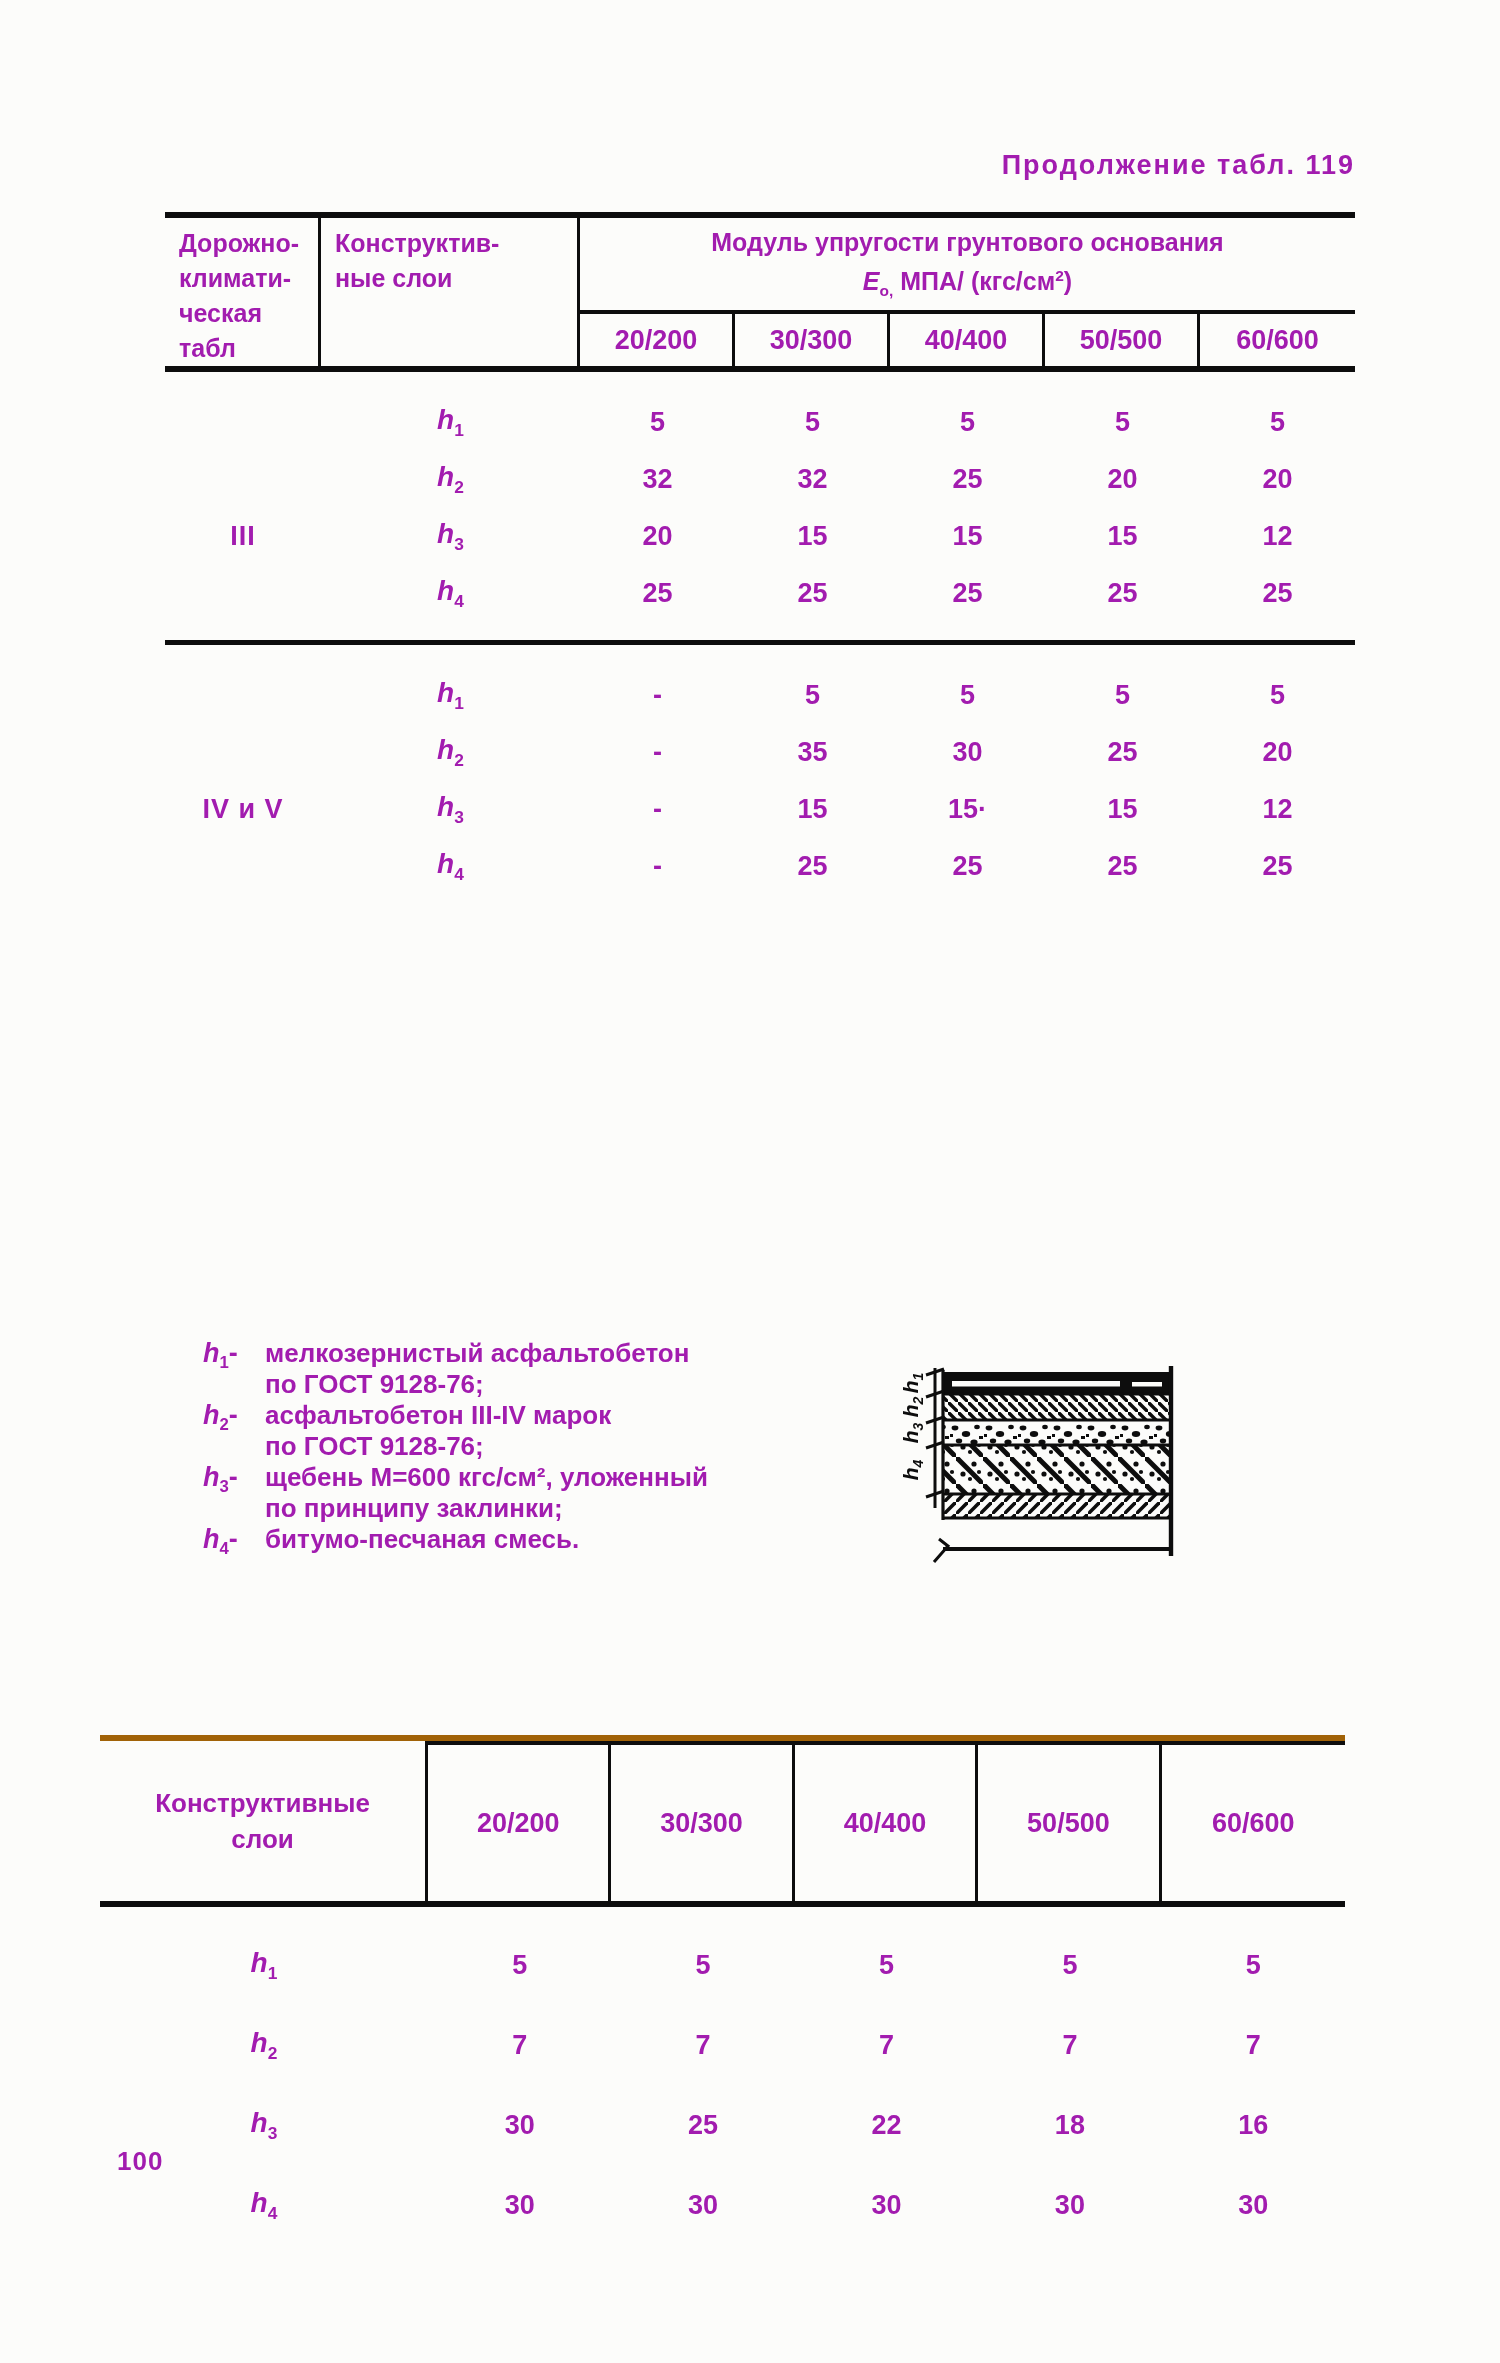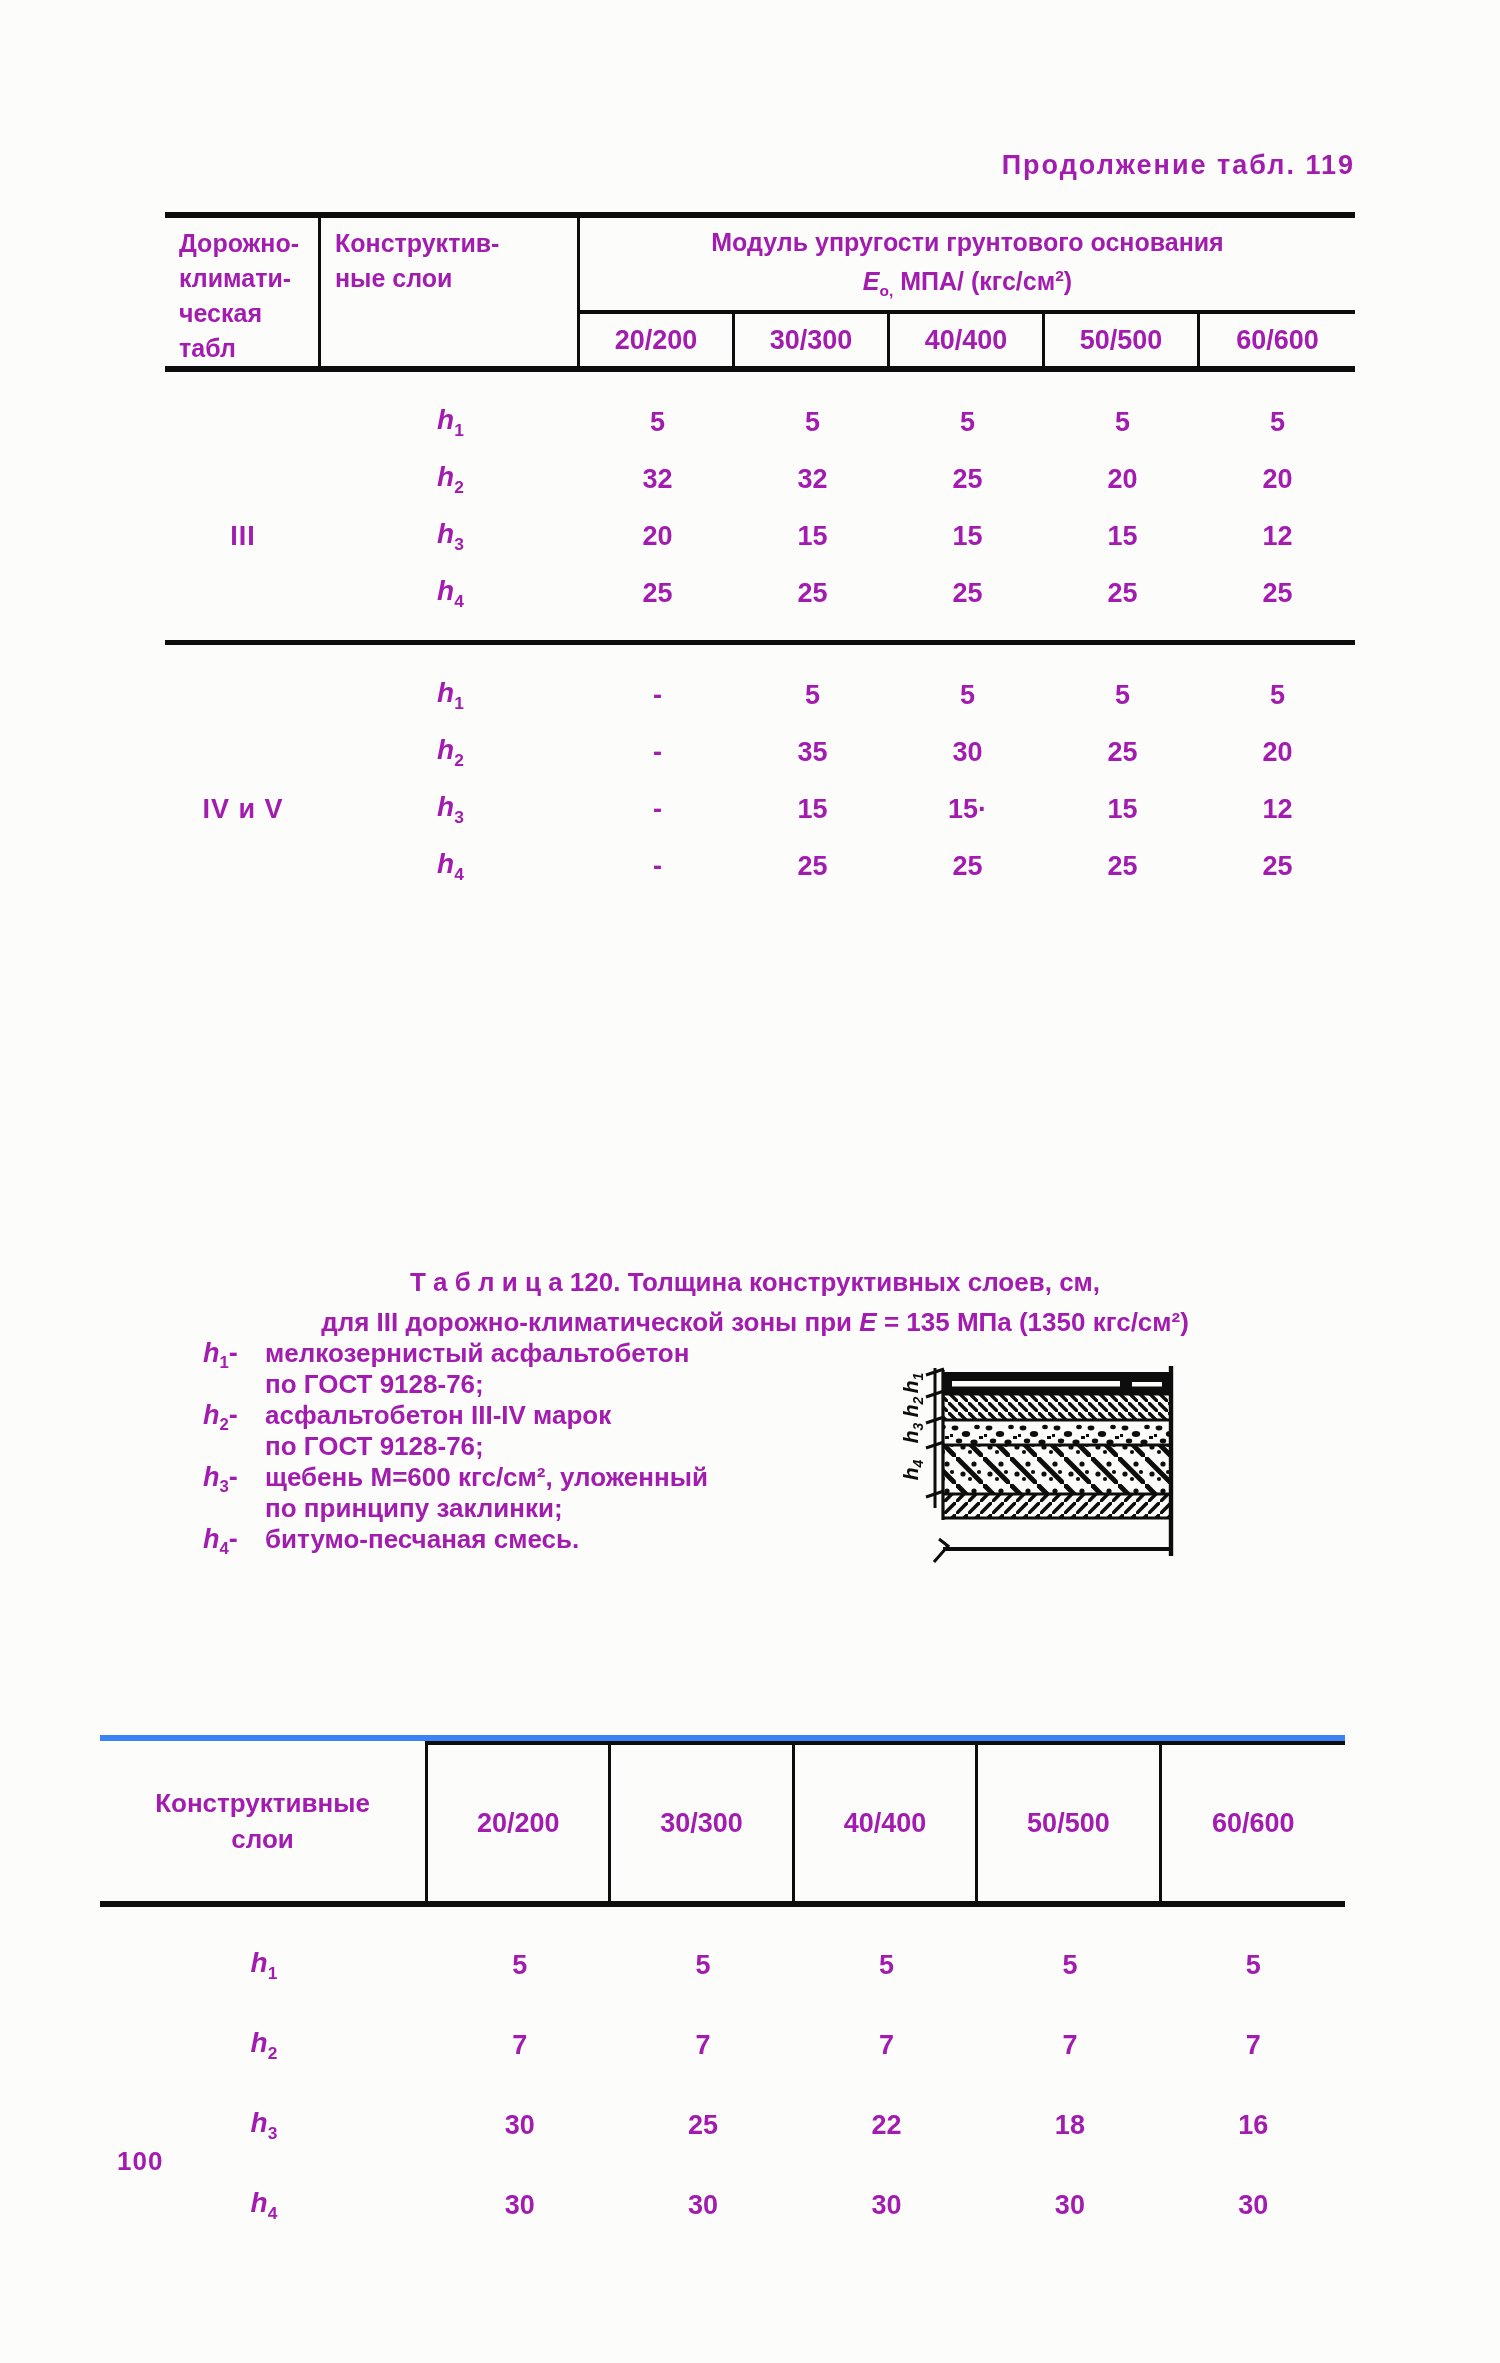--- a/index.html
+++ b/index.html
@@ -47,21 +47,21 @@
   .ll{width:62px;flex:none;font-size:27px;}
   .lt div{white-space:nowrap;}
 
   
   .diag{top:1322px;left:848px;}
 
   
   .t120{left:100px;top:1735px;width:1245px;}
   .t120-head{
     display:grid;grid-template-columns:328px 917px;
-    border-top:6px solid #3b82f6;border-bottom:6px solid #0d0d0d;
+    border-top:6px solid #a16207;border-bottom:6px solid #0d0d0d;
     height:160px;font-size:26px;
   }
   .t120-head .hcell{display:flex;flex-direction:column;justify-content:center;text-align:center;padding:0;line-height:36px;}
   .mod2{display:flex;flex-direction:column;}
   .mod2-title{height:93px;display:flex;align-items:center;justify-content:center;font-size:26px;}
   .subrow2{display:grid;grid-template-columns:repeat(5,1fr);border-top:4px solid #0d0d0d;flex:1;font-size:27px;}
   .subrow2 .sc{border-right:3px solid #0d0d0d;display:flex;align-items:center;justify-content:center;}
   .subrow2 .sc:last-child{border-right:none;}
   .t120-body{padding-top:18px;}
   .r2{display:grid;grid-template-columns:328px repeat(5,1fr);height:80px;align-items:center;text-align:center;font-size:27px;}
@@ -174,24 +174,20 @@
         <div class="lc"><i>h</i><sub>4</sub></div>
         <div>-</div>
         <div>25</div>
         <div>25</div>
         <div>25</div>
         <div>25</div>
       </div>
     </div>
   </div>
 
-  <div class="abs t120-title">
-    <div>Т а б л и ц а  120. Толщина конструктивных слоев, см,</div>
-    <div><span>для III дорожно-климатической зоны при </span><i>Е</i><span> = 135 МПа  (1350 кгс/см²)</span></div>
-  </div>
 
   <div class="abs legend">
     <div class="li">
       <div class="ll"><i>h</i><sub>1</sub><span>-</span></div>
       <div class="lt">
         <div>мелкозернистый асфальтобетон</div>
         <div>по ГОСТ 9128-76;</div>
       </div>
     </div>
     <div class="li">

